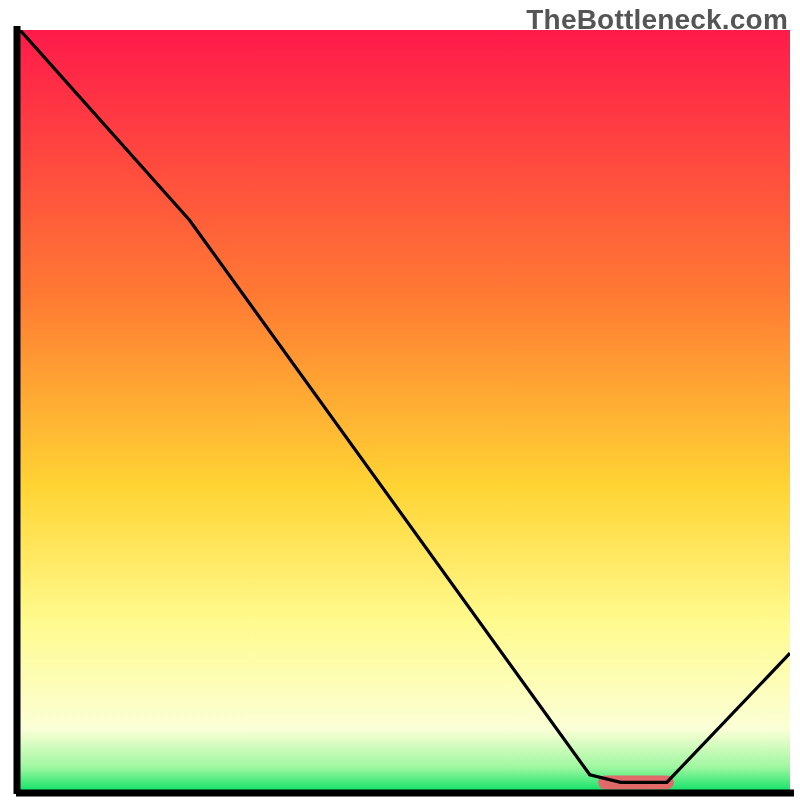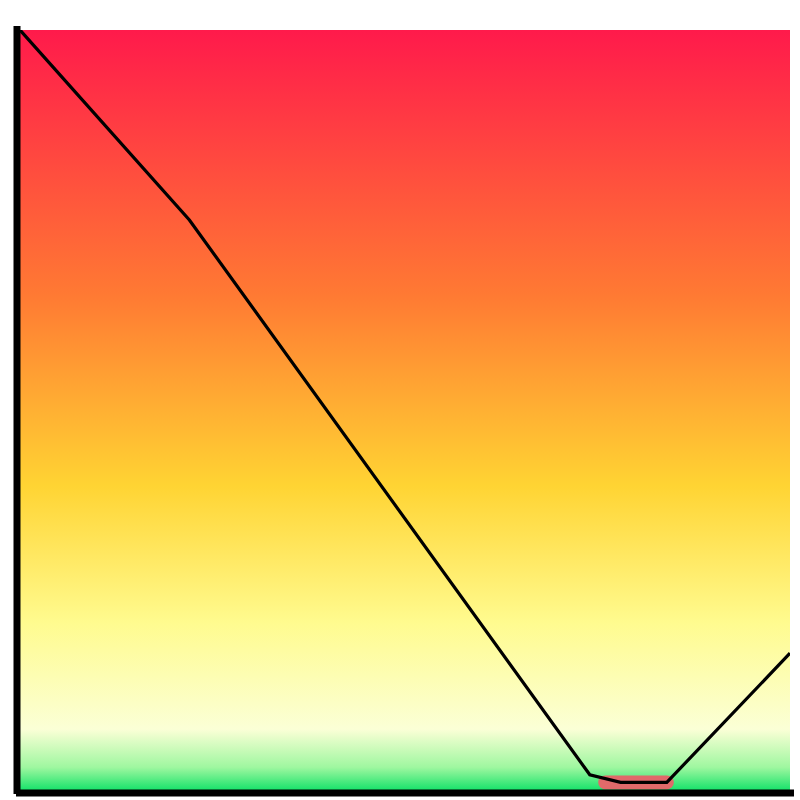--- a/index.html
+++ b/index.html
@@ -31,20 +31,21 @@
     left: 0;
     top: 0;
     width: 800px;
     height: 800px;
   }
 </style>
 </head>
 <body>
 <div class="frame">
 
+  <div class="watermark">TheBottleneck.com</div>
 
   <svg class="chart" viewBox="0 0 800 800">
     <defs>
       <linearGradient id="bg-grad" x1="0" y1="0" x2="0" y2="1">
           <stop offset="0.00%" stop-color="#ff1a4b"></stop>
           <stop offset="35.00%" stop-color="#ff7a33"></stop>
           <stop offset="60.00%" stop-color="#ffd433"></stop>
           <stop offset="78.00%" stop-color="#fffb8f"></stop>
           <stop offset="92.00%" stop-color="#fbffd6"></stop>
           <stop offset="97.00%" stop-color="#9ff7a0"></stop>

